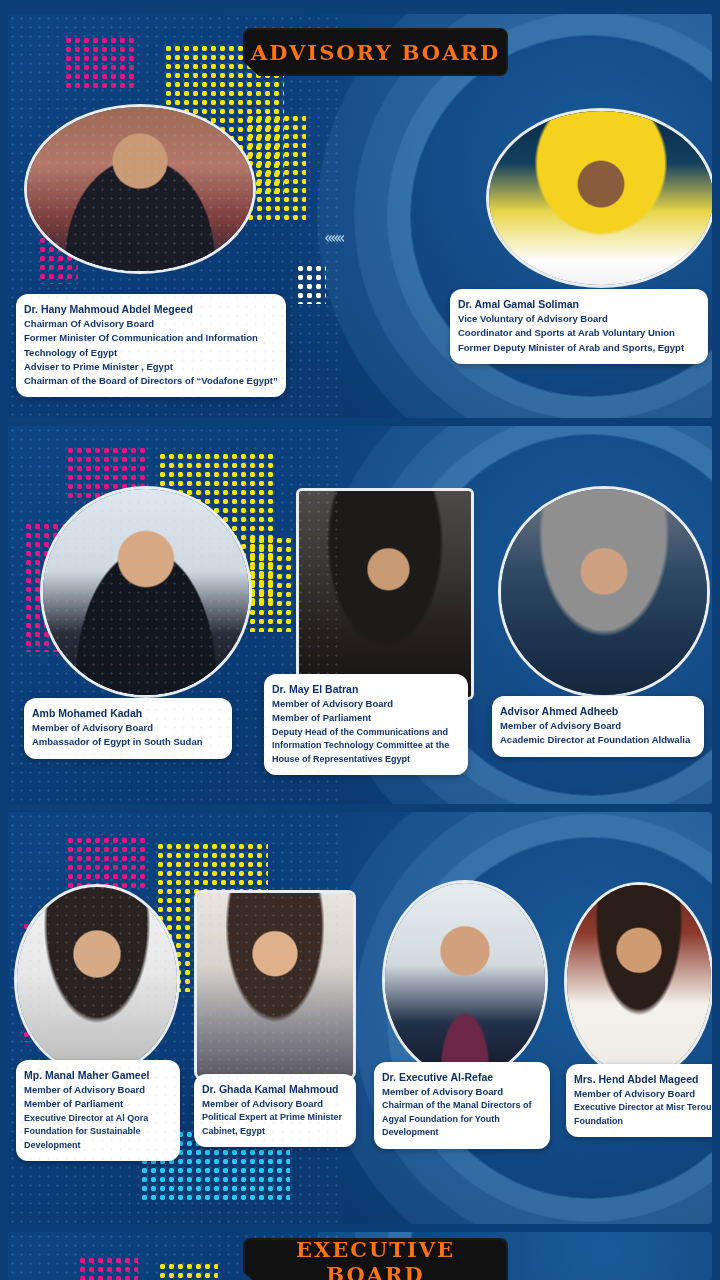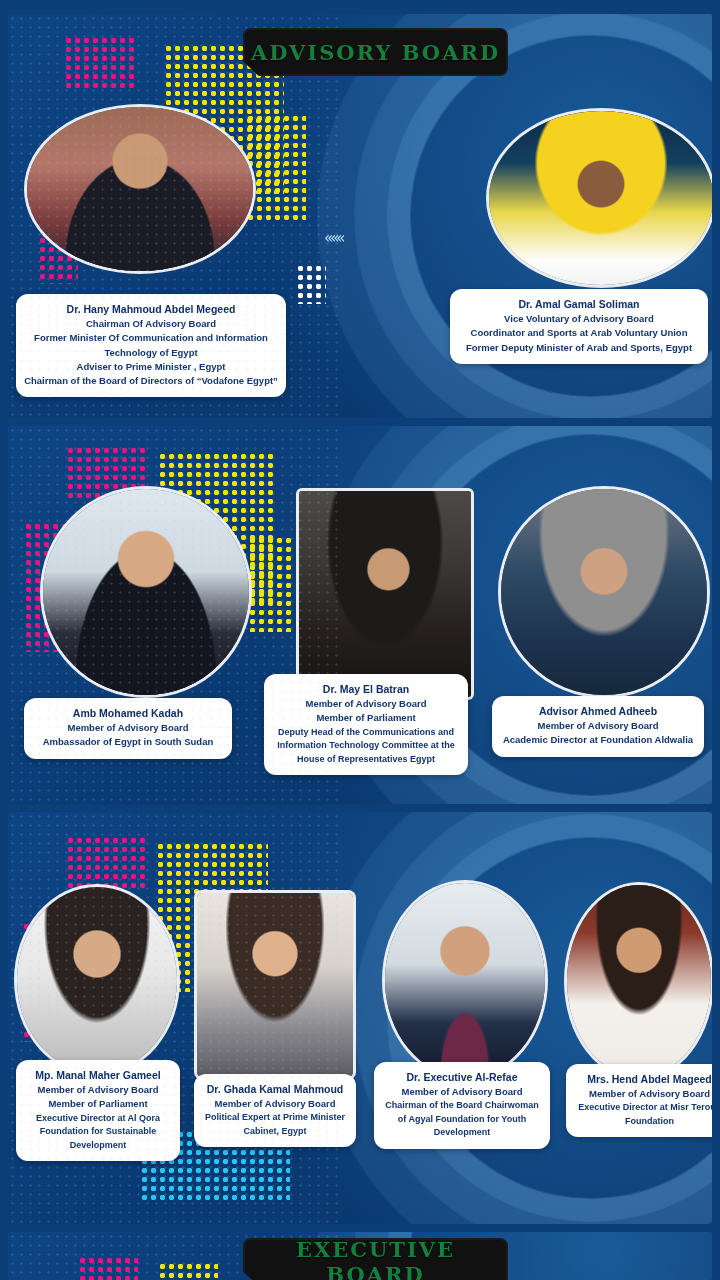--- a/index.html
+++ b/index.html
@@ -82,21 +82,21 @@
     font-size: 15px;
     letter-spacing: -3px;
     font-family: "DejaVu Sans", sans-serif;
     pointer-events: none;
   }
 
   
   .ribbon {
     position: absolute;
     background: #111111;
-    color: #15803d;
+    color: #f97316;
     border-radius: 8px;
     text-align: center;
     font-family: "DejaVu Serif", serif;
     font-weight: bold;
     letter-spacing: 2px;
     display: flex;
     align-items: center;
     justify-content: center;
     border: 2px solid #1b1b1b;
     text-shadow: 0 1px 1px #000;
@@ -178,21 +178,20 @@
       radial-gradient(ellipse at 50% 18%, #2b1d17 0 40%, rgba(43,29,23,0) 43%),
       linear-gradient(180deg, #6a2a22 0%, #8c3a2c 25%, #f4f1ec 62%, #efeae4 100%);
   }
 
   
   .card {
     position: absolute;
     background: #ffffff;
     border-radius: 12px;
     padding: 8px 8px 9px;
-    text-align: center;
     color: #10306a;
     box-shadow: 0 2px 6px rgba(0,0,0,0.28);
   }
   .card .nm {
     font-size: 10.5px;
     font-weight: bold;
     line-height: 1.45;
     color: #0f2f68;
   }
   .card .ln {
@@ -316,21 +315,21 @@
 
     <div class="card" style="left:186px; top:262px; width:162px;">
       <div class="nm">Dr. Ghada Kamal Mahmoud</div>
       <div class="ln">Member of Advisory Board</div>
       <div class="ln small">Political Expert at Prime Minister Cabinet, Egypt</div>
     </div>
 
     <div class="card" style="left:366px; top:250px; width:176px;">
       <div class="nm">Dr. Executive Al-Refae</div>
       <div class="ln">Member of Advisory Board</div>
-      <div class="ln small">Chairman of the Board Chairwoman of Agyal Foundation for Youth Development</div>
+      <div class="ln small">Chairman of the Manal Directors of Agyal Foundation for Youth Development</div>
     </div>
 
     <div class="card" style="left:558px; top:252px; width:167px;">
       <div class="nm">Mrs. Hend Abdel Mageed</div>
       <div class="ln">Member of Advisory Board</div>
       <div class="ln small">Executive Director at Misr Terous Foundation</div>
     </div>
   </div>
 
   <div class="panel" style="top:1232px; height:48px;">

